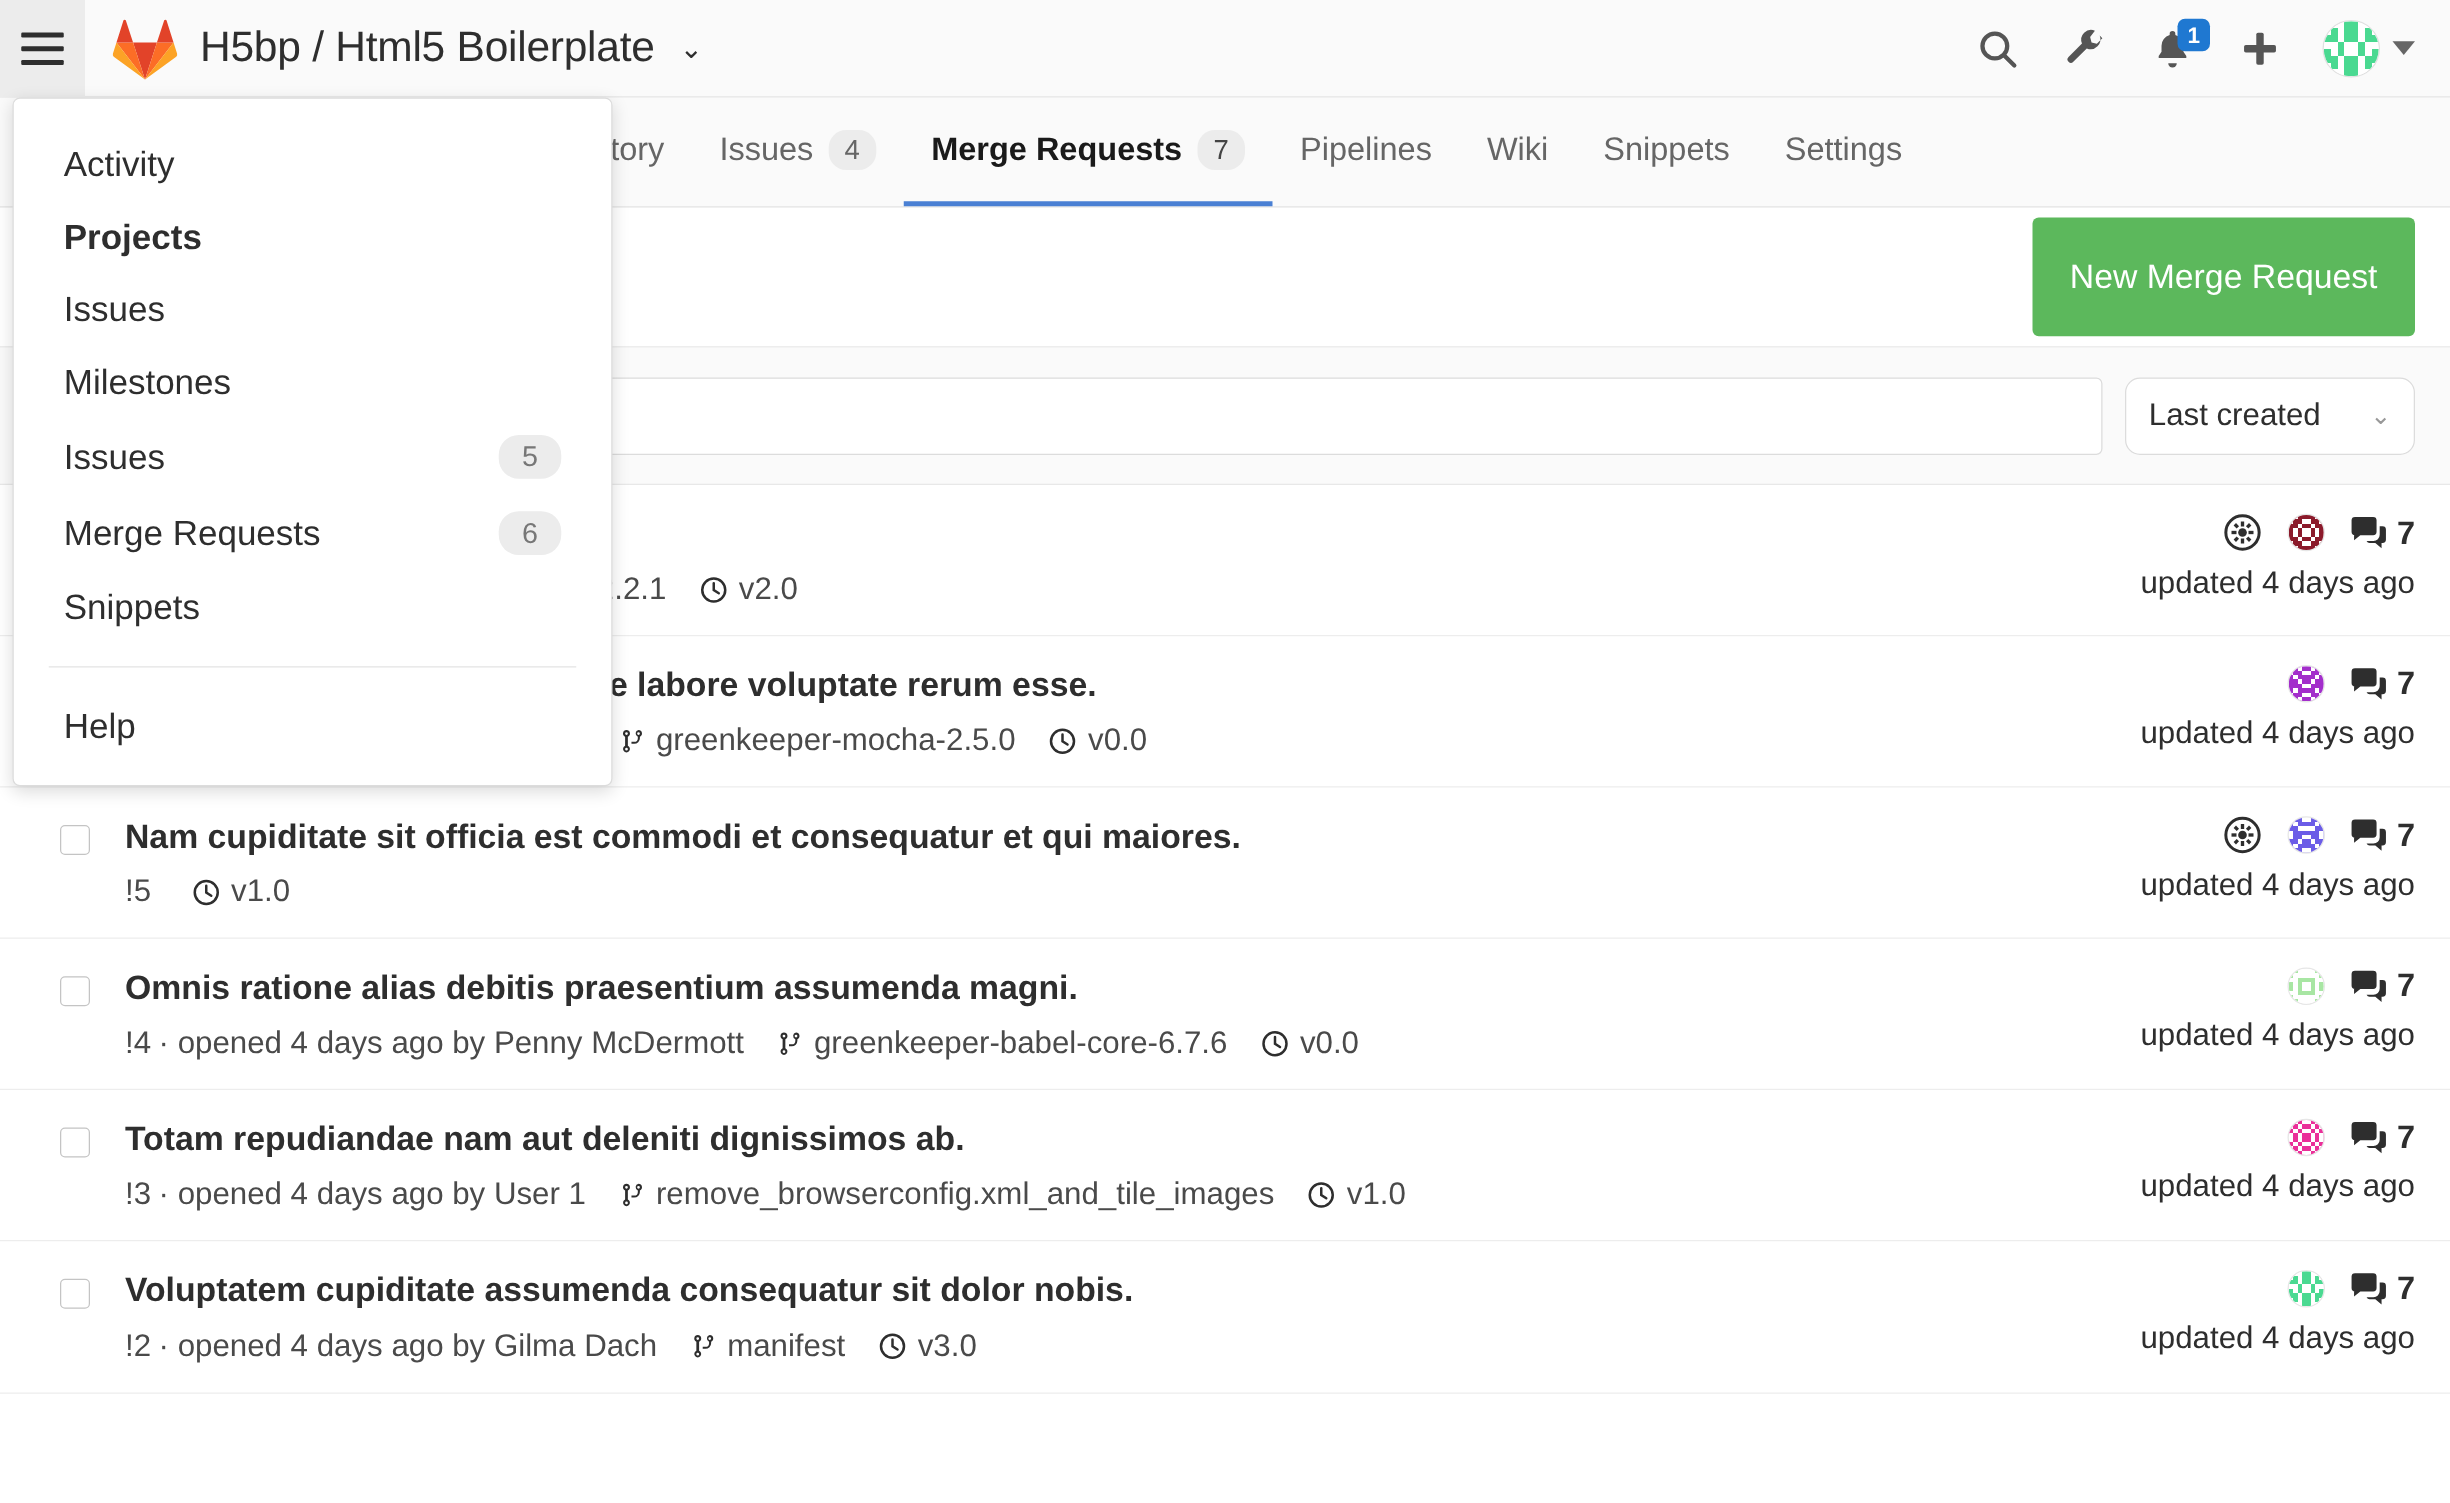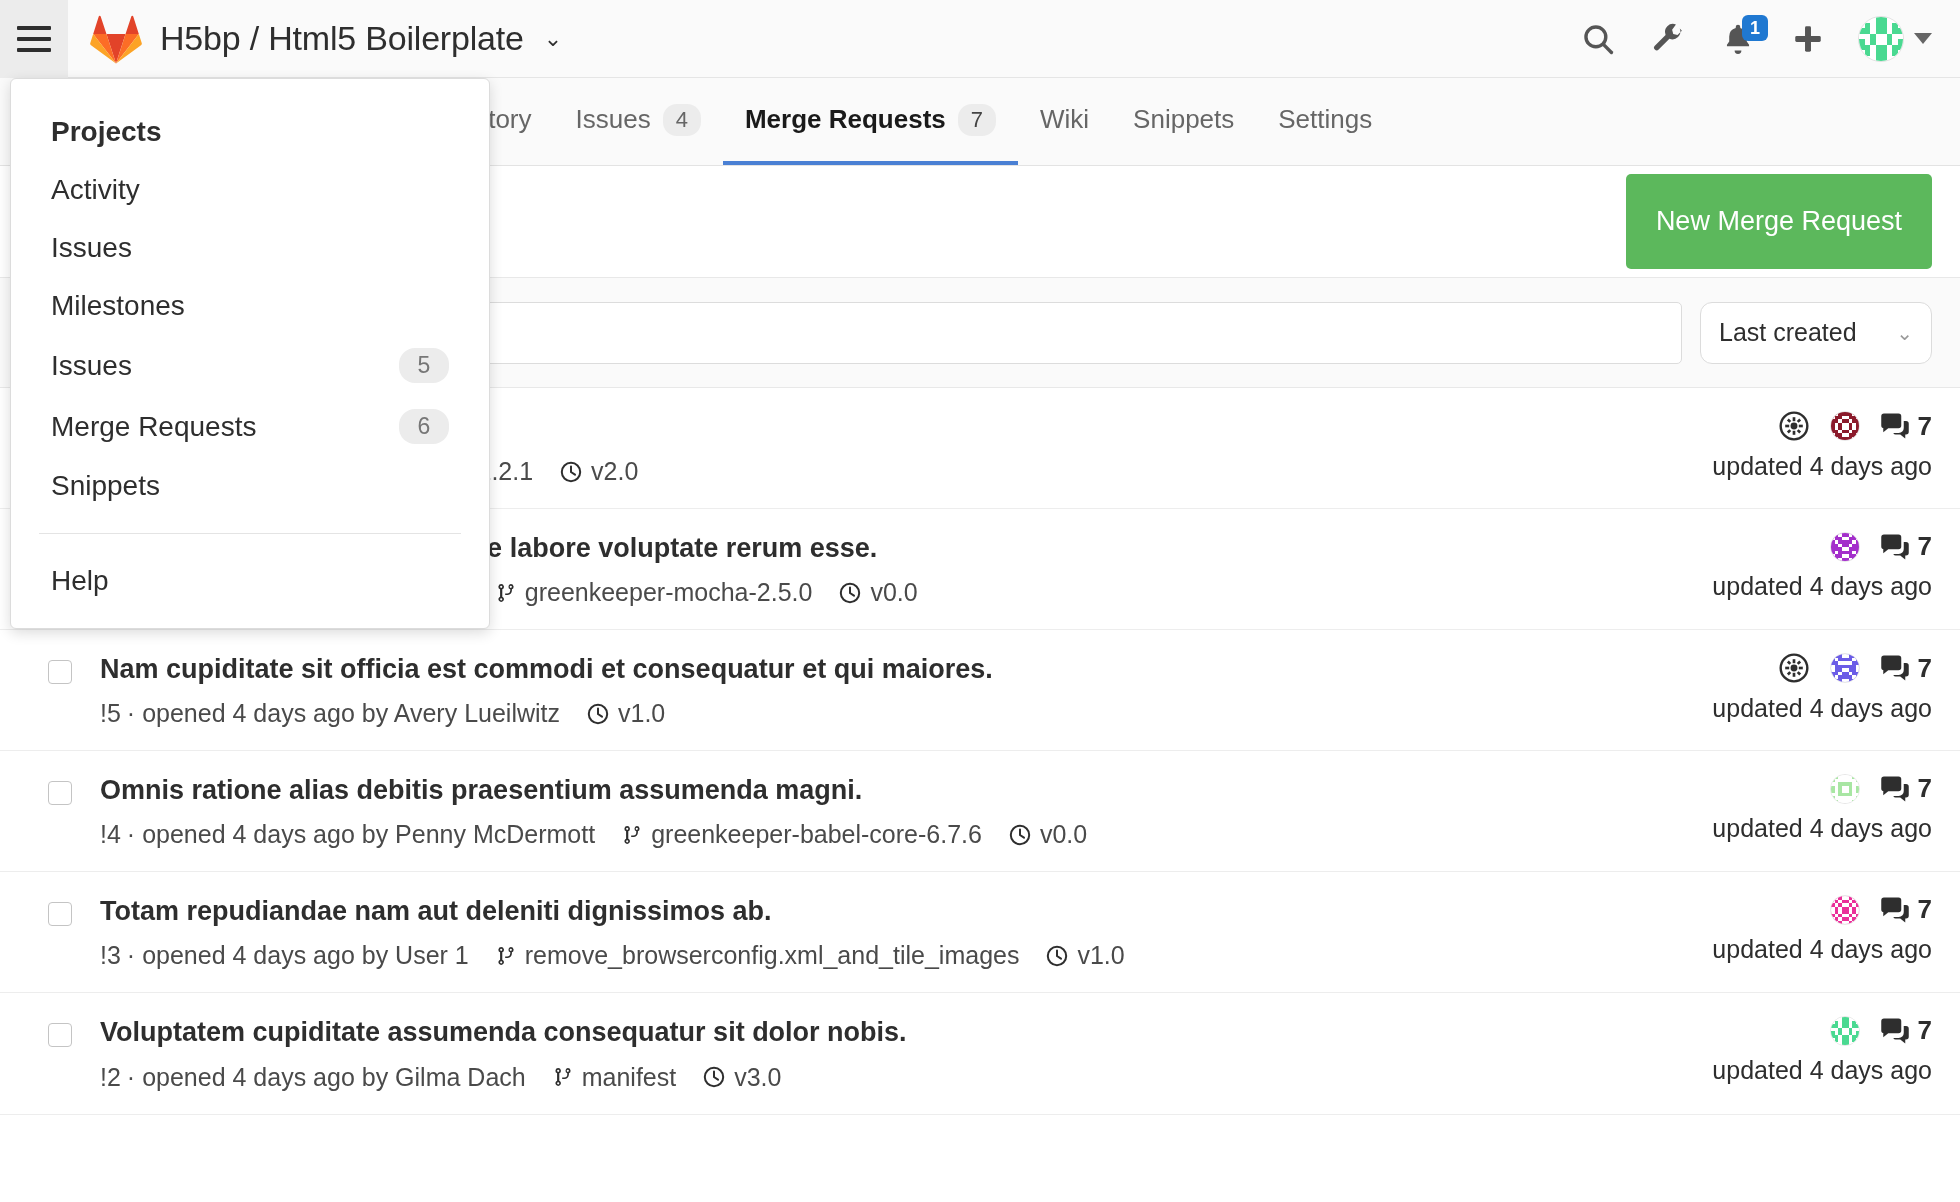--- a/index.html
+++ b/index.html
@@ -301,20 +301,23 @@
     <div class="ptab">
       <span>epository</span>
     </div>
     <div class="ptab">
       <span>Issues</span>
       <span class="pill">4</span>
     </div>
     <div class="ptab active">
       <span>Merge Requests</span>
       <span class="pill">7</span>
+    </div>
+    <div class="ptab">
+      <span>Pipelines</span>
     </div>
     <div class="ptab">
       <span>Wiki</span>
     </div>
     <div class="ptab">
       <span>Snippets</span>
     </div>
     <div class="ptab">
       <span>Settings</span>
     </div>
@@ -479,21 +482,20 @@
         <div class="mr-updated">updated 4 days ago</div>
       </div>
     </div>
 
     <div class="mr-row">
       <div class="mr-check"></div>
       <div class="mr-main">
         <div class="mr-title">Nam cupiditate sit officia est commodi et consequatur et qui maiores.</div>
         <div class="mr-meta">
           <span class="ref">!5</span>
-          <span>· opened 4 days ago by Avery Lueilwitz</span>
           <span class="milestone">
             <svg width="24" height="24" viewBox="0 0 24 24" fill="none" stroke="#2e2e2e" stroke-width="2">
               <circle cx="12" cy="12" r="9.2"></circle>
                 <path d="M12 6.6V12l4 2.6" stroke-linecap="round"></path>
             </svg>
             <span>v1.0</span>
           </span>
         </div>
       </div>
       <div class="mr-right">
@@ -738,25 +740,25 @@
             <span>7</span>
           </span>
         </div>
         <div class="mr-updated">updated 4 days ago</div>
       </div>
     </div>
 
   </div>
 
   <div class="dropdown-menu">
+    <div class="dd-item">
+      <span>Activity</span>
+    </div>
     <div class="dd-item header">
       <span>Projects</span>
-    </div>
-    <div class="dd-item">
-      <span>Activity</span>
     </div>
     <div class="dd-item">
       <span>Issues</span>
     </div>
     <div class="dd-item">
       <span>Milestones</span>
     </div>
     <div class="dd-item">
       <span>Issues</span>
       <span class="pill">5</span>

